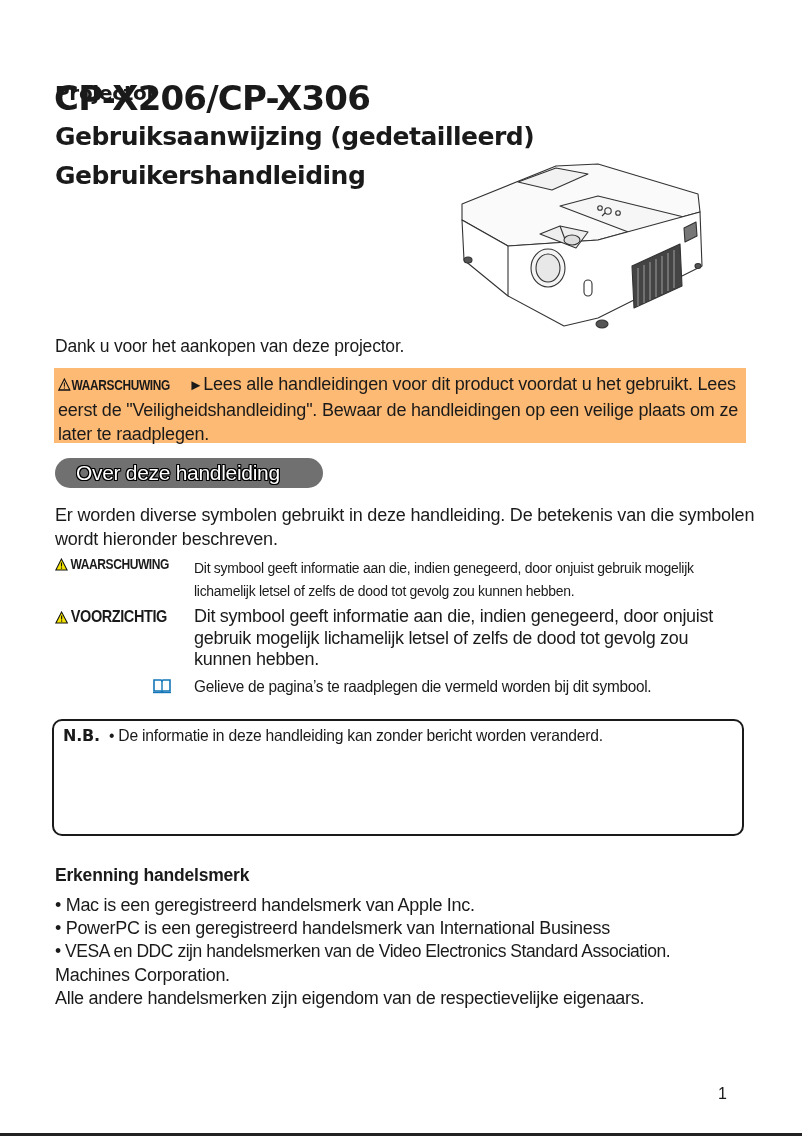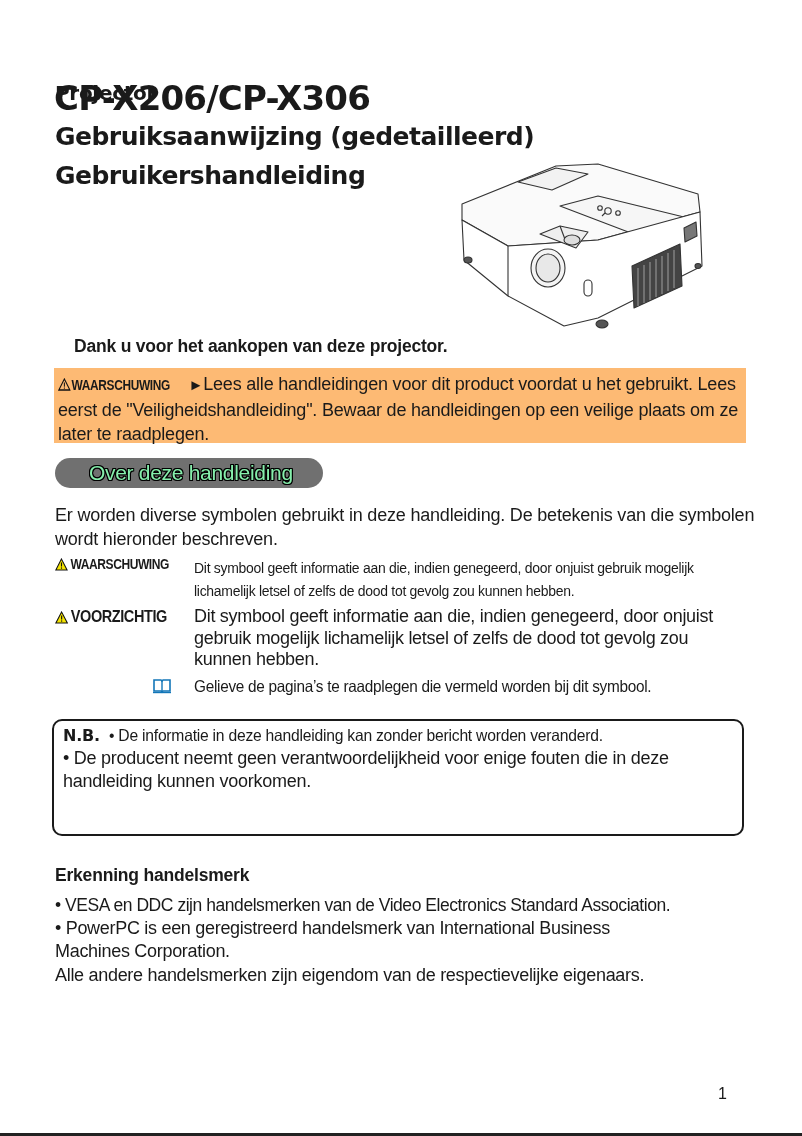--- a/index.html
+++ b/index.html
@@ -7,29 +7,29 @@
     .abs { position: absolute; }
 
     .doc-type { left: 55px; top: 53px; font-size: 20px; font-weight: bold; font-family: "DejaVu Sans", sans-serif; letter-spacing: -0.3px; margin-top: 28px; }
     .model { left: 54px; top: 78px; font-size: 34px; font-weight: bold; font-family: "DejaVu Sans", sans-serif; letter-spacing: -0.8px; line-height: 40px; }
     .title-line { left: 55px; font-size: 25px; font-weight: bold; font-family: "DejaVu Sans", sans-serif; letter-spacing: -0.5px; line-height: 30px; white-space: nowrap; }
     .title-1 { top: 122px; }
     .title-2 { top: 161px; }
 
     .projector-img { left: 448px; top: 156px; width: 262px; height: 182px; }
 
-    .thanks { left: 55px; top: 336px; font-size: 17.5px; font-weight: bold; letter-spacing: -0.2px; margin-left: 19px; }
+    .thanks { left: 55px; top: 336px; font-size: 17.5px; font-weight: normal; letter-spacing: -0.2px; }
 
     .warn-box { left: 54px; top: 368px; width: 692px; height: 75px; background: #fdba74; box-sizing: border-box; padding: 4px 4px 0 4px; font-size: 18px; line-height: 24.5px; letter-spacing: -0.2px; }
     .warn-tag { font-weight: bold; font-size: 14px; letter-spacing: -0.4px; font-family: "Liberation Sans", sans-serif; transform: scaleX(0.85); display: inline-block; transform-origin: left center; margin-right: -14px; }
     .warn-arrow { margin-left: 8px; font-size: 15px; }
 
     .section-pill { left: 55px; top: 458px; width: 268px; height: 30px; background: #707070; border-radius: 15px; }
-    .section-pill-label { position: absolute; left: 21px; top: 0; line-height: 30px; font-size: 21px; color: #86efac; font-weight: normal; letter-spacing: -0.3px;
-      text-shadow: 1px 1px 0 #000, -1px -1px 0 #000, 1px -1px 0 #000, -1px 1px 0 #000, 0 1px 0 #000, 1px 0 0 #000, 0 -1px 0 #000, -1px 0 0 #000; margin-left: 13px; }
+    .section-pill-label { position: absolute; left: 21px; top: 0; line-height: 30px; font-size: 21px; color: #ffffff; font-weight: normal; letter-spacing: -0.3px;
+      text-shadow: 1px 1px 0 #000, -1px -1px 0 #000, 1px -1px 0 #000, -1px 1px 0 #000, 0 1px 0 #000, 1px 0 0 #000, 0 -1px 0 #000, -1px 0 0 #000; }
 
     .intro { left: 55px; top: 503px; width: 700px; font-size: 18px; line-height: 24px; letter-spacing: -0.2px; }
 
     .sym-row { left: 55px; width: 700px; }
     .sym-tag { position: absolute; left: 0; top: 0; font-weight: bold; white-space: nowrap; letter-spacing: -0.5px; }
     .sym-tag .tri { display: inline-block; vertical-align: -2px; margin-right: 3px; }
     .sym-text { position: absolute; left: 139px; letter-spacing: -0.3px; }
 
     .row-warn { top: 556px; }
     .row-warn .sym-tag { font-size: 14px; transform: scaleX(0.86); transform-origin: left center; }
@@ -150,25 +150,25 @@
   <svg class="book-icon" viewBox="0 0 20 16">
     <path d="M2 2 L9 2 L10 3 L11 2 L18 2 L18 13 L11 13 L10 14 L9 13 L2 13 Z" fill="#ffffff" stroke="#1276b8" stroke-width="1.6"></path>
     <path d="M10 3 L10 14" stroke="#1276b8" stroke-width="1.4"></path>
     <path d="M1 14.5 L19 14.5" stroke="#1276b8" stroke-width="1.4"></path>
   </svg>
   <span class="sym-text">Gelieve de pagina’s te raadplegen die vermeld worden bij dit symbool.</span>
 </div>
 
 <div class="abs nb-box">
   <div><span class="nb-label">N.B.</span><span class="nb-first">• De informatie in deze handleiding kan zonder bericht worden veranderd.</span></div>
-  <div>• De producent neemt geen verantwoordelijkheid voor enige fouten die in deze handleiding kunnen voorkomen.</div>
 </div>
 
 <div class="abs tm-heading">Erkenning handelsmerk</div>
 <div class="abs tm-list">
+  <div class="tm-line">• Mac is een geregistreerd handelsmerk van Apple Inc.</div>
+  <div class="tm-line">• PowerPC is een geregistreerd handelsmerk van International Business</div>
   <div class="tm-line tight">• VESA en DDC zijn handelsmerken van de Video Electronics Standard Association.</div>
-  <div class="tm-line">• PowerPC is een geregistreerd handelsmerk van International Business</div>
   <div class="tm-line">Machines Corporation.</div>
   <div class="tm-line">Alle andere handelsmerken zijn eigendom van de respectievelijke eigenaars.</div>
 </div>
 
 <div class="abs page-num">1</div>
 <div class="abs bottom-rule"></div>
 
 </body></html>

